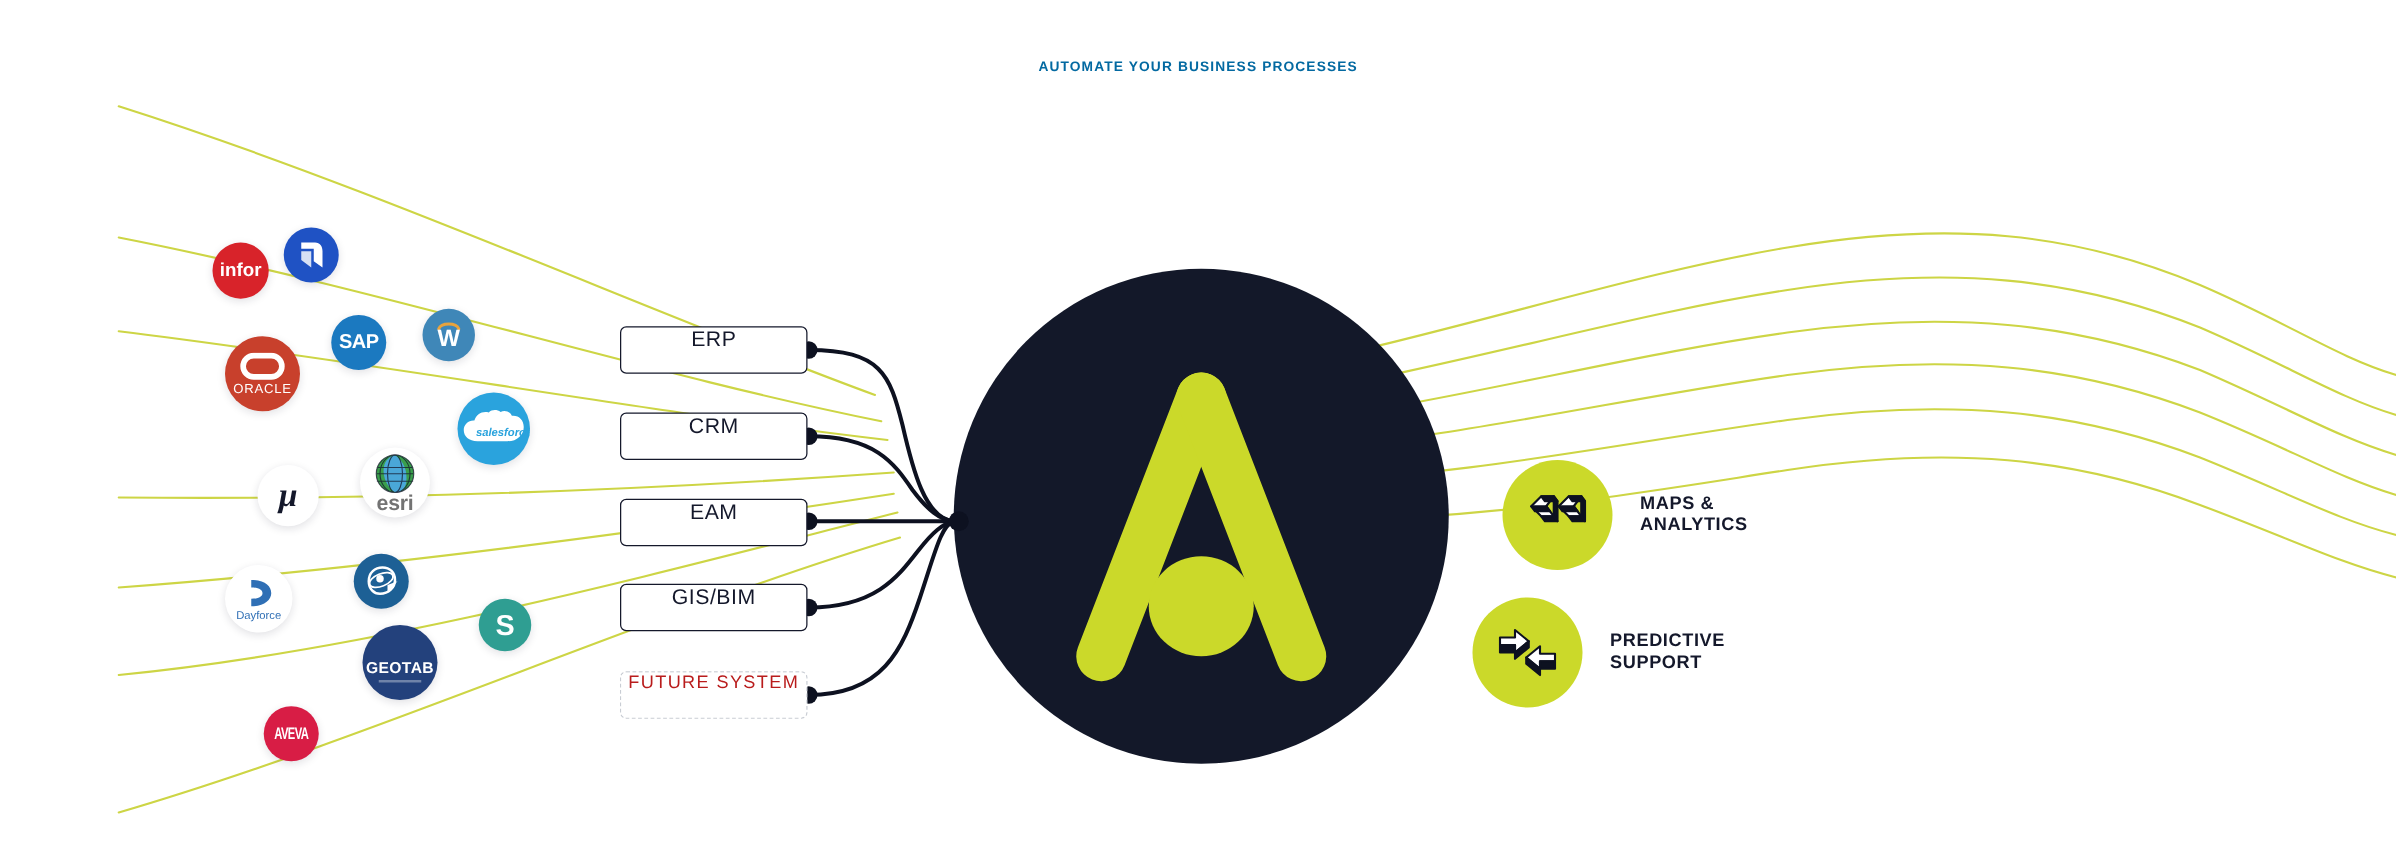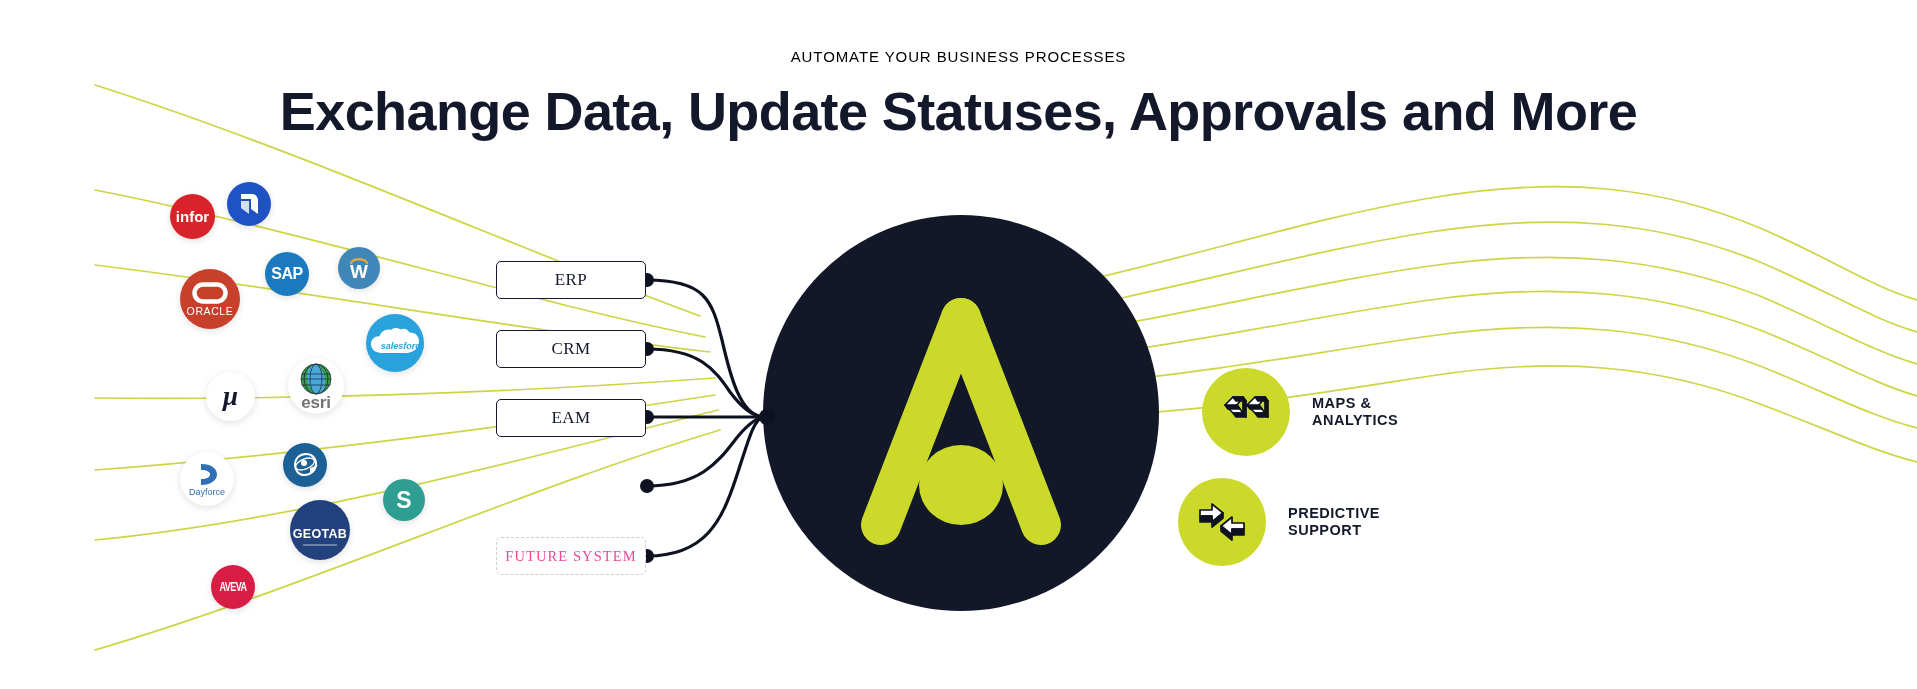--- a/index.html
+++ b/index.html
@@ -16,47 +16,47 @@
 
   
   #bg-curves { position:absolute; left:0; top:0; width:1917px; height:689px; z-index:1; }
 
   
   .heading-wrap {
     position:absolute; left:0; top:48px; width:1917px;
     text-align:center; z-index:6;
   }
   .eyebrow {
-    font-size:15px; font-weight:normal; letter-spacing:0.9px;
-    color:#000000; text-transform:uppercase;
+    font-size:11px; font-weight:bold; letter-spacing:0.9px;
+    color:#0369a1; text-transform:uppercase;
     font-family:"Liberation Sans", sans-serif;
   }
   .headline {
     margin-top:15px;
     font-size:54px; font-weight:bold; letter-spacing:-0.6px;
     color:#14182b;
     font-family:"Liberation Sans", sans-serif;
     white-space:nowrap;
   }
 
   
   #wires { position:absolute; left:0; top:0; width:1917px; height:689px; z-index:4; }
 
   
   .sys-box {
     position:absolute; z-index:5;
     width:150px; height:38px;
     border:1.6px solid #14182b; border-radius:5px;
     background:#ffffff;
-    display:flex; align-items:center; justify-content:center;
+    display:flex; justify-content:center;
     font-size:17px; color:#14182b; letter-spacing:0.4px;
-    font-family:Liberation Serif, serif;
+    font-family:Liberation Sans, sans-serif;
   }
   .sys-box.future {
-    border:1.5px dashed #c9cdd4; color:#ec4899;
+    border:1.5px dashed #c9cdd4; color:#b91c1c;
     font-size:14.5px; letter-spacing:1.1px;
   }
 
   
   .hub {
     position:absolute; z-index:3;
     width:396px; height:396px; border-radius:50%;
     background:#131829;
     left:763px; top:215px;
     display:flex; align-items:center; justify-content:center;
@@ -116,21 +116,20 @@
                C1560,282 1660,292 1760,330 C1830,358 1870,382 1917,396"></path>
       <path d="M1000,390 C1180,380 1300,354 1430,336
                C1560,318 1660,328 1760,366 C1830,394 1870,416 1917,428"></path>
       <path d="M1000,418 C1180,418 1300,396 1430,376
                C1560,356 1660,366 1760,404 C1830,430 1870,450 1917,462"></path>
     </g>
   </svg>
 
   <div class="heading-wrap">
     <div class="eyebrow">AUTOMATE YOUR BUSINESS PROCESSES</div>
-    <h1 class="headline">Exchange Data, Update Statuses, Approvals and More</h1>
   </div>
 
   <svg id="wires" viewBox="0 0 1917 689">
     <g fill="none" stroke="#0d1120" stroke-width="3.2" stroke-linecap="round">
 
       <path d="M647,280 C705,280 712,300 722,340 C730,375 740,415 763,417"></path>
 
       <path d="M647,349 C700,349 715,370 730,392 C742,408 752,416 763,417"></path>
 
       <path d="M647,417 L763,417"></path>
@@ -162,20 +161,23 @@
   </div>
 
   <div class="sys-box" style="left:496px; top:261px;">
     <span>ERP</span>
   </div>
   <div class="sys-box" style="left:496px; top:330px;">
     <span>CRM</span>
   </div>
   <div class="sys-box" style="left:496px; top:399px;">
     <span>EAM</span>
+  </div>
+  <div class="sys-box" style="left:496px; top:467px;">
+    <span>GIS/BIM</span>
   </div>
   <div class="sys-box future" style="left:496px; top:537px;">
     <span>FUTURE SYSTEM</span>
   </div>
 
   <div class="logo" style="left:170px; top:194px; width:45px; height:45px; background:#d8232a;">
     <span class="logo-txt" style="font-size:15px; ">infor</span>
   </div>
 
   <div class="logo" style="left:227px; top:182px; width:44px; height:44px; background:#1f52c4;">

